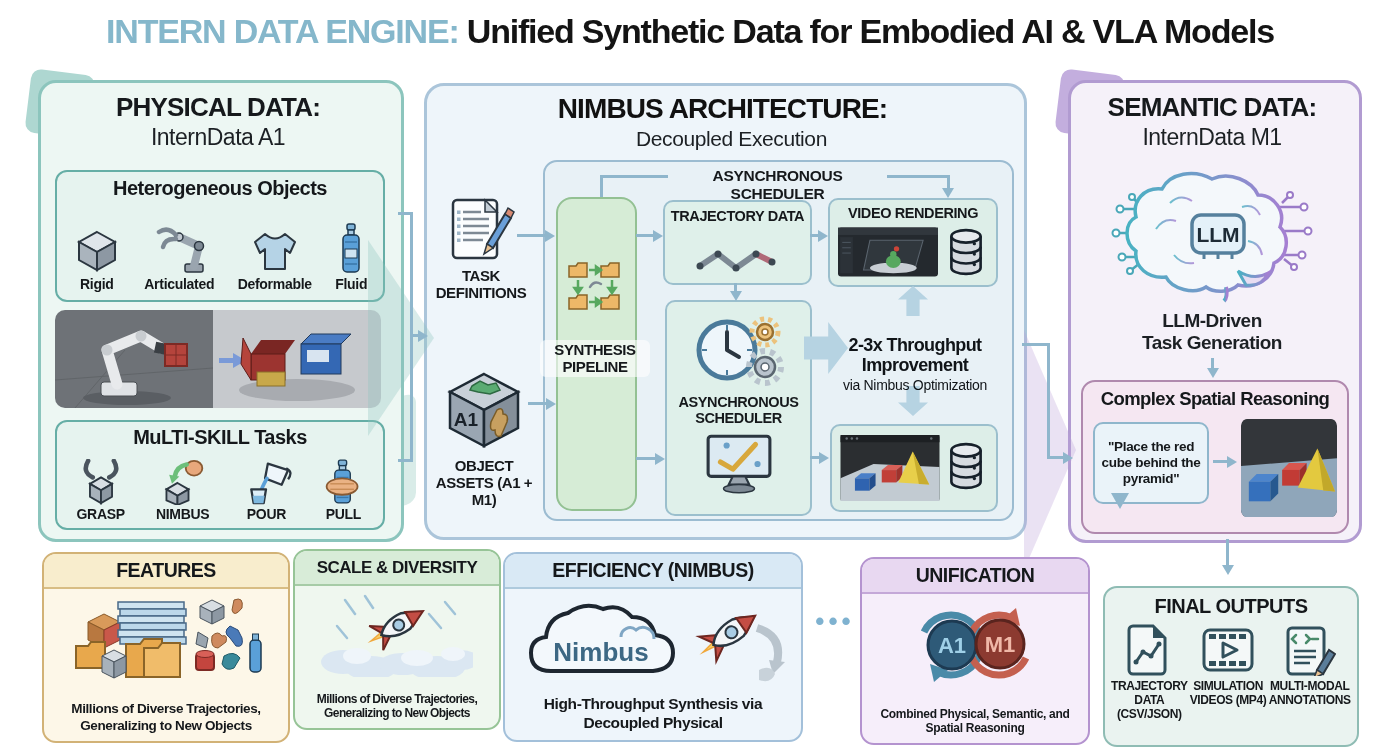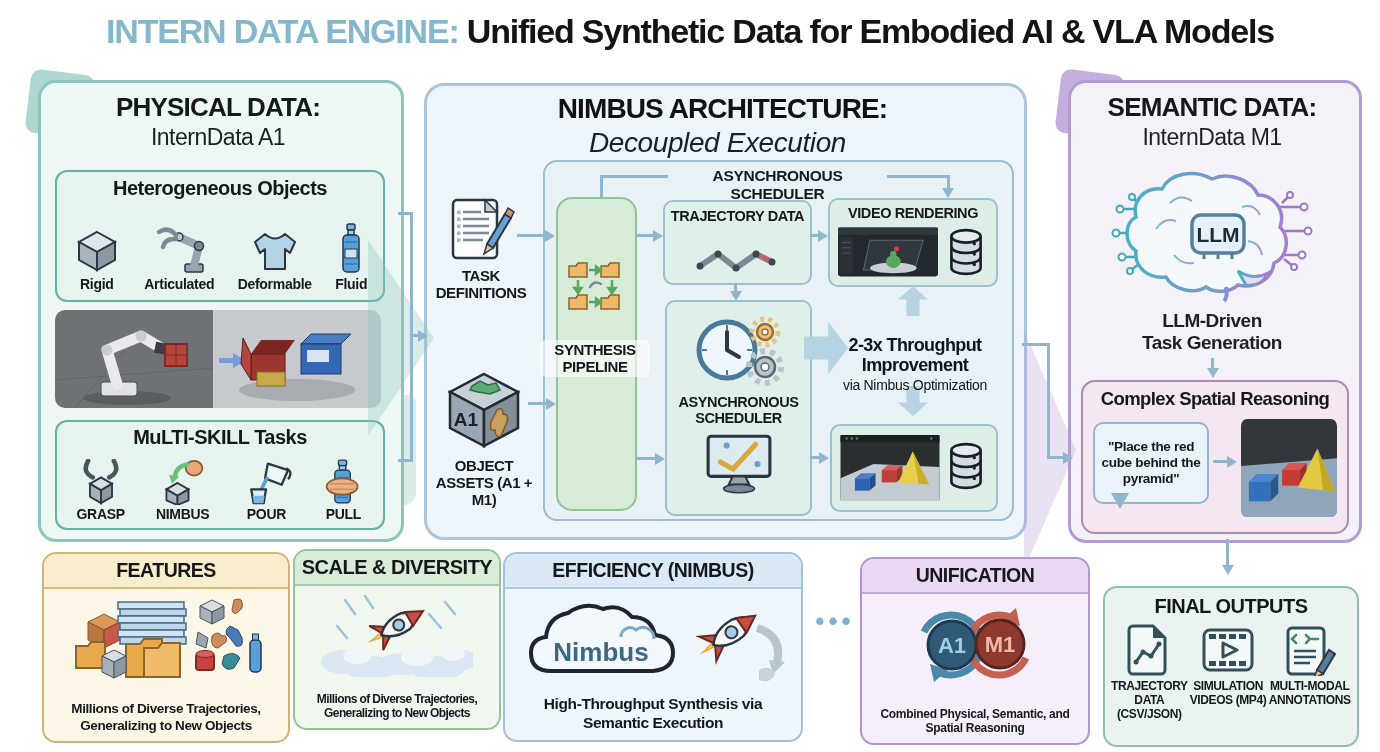--- a/index.html
+++ b/index.html
@@ -207,21 +207,21 @@
           <line x1="8" y1="27" x2="34" y2="27" stroke="#c88a54" stroke-width="1.5"></line>
           <line x1="8" y1="33" x2="34" y2="33" stroke="#c88a54" stroke-width="1.5"></line>
         </svg>
         <div class="icon-label">PULL</div>
       </div>
     </div>
   </div>
 
   <section class="panel panel-nimbus"></section>
   <div class="abs ctr" style="left:424px;top:93px;width:597px;font-size:28px;font-weight:800;letter-spacing:-0.9px;color:#111;">NIMBUS ARCHITECTURE:</div>
-  <div class="abs ctr" style="left:419px;top:127px;width:597px;font-size:28px;font-weight:500;letter-spacing:-0.4px;color:#1c2024;font-style:italic;">Decoupled Execution</div>
+  <div class="abs ctr" style="left:433px;top:127px;width:597px;font-size:21px;font-weight:500;letter-spacing:-0.4px;color:#1c2024;">Decoupled Execution</div>
 
   <svg class="abs" style="left:447px;top:196px;" width="68" height="66" viewBox="0 0 68 66">
     <rect x="6" y="4" width="44" height="58" rx="4" fill="#fbfdfe" stroke="#2b3640" stroke-width="2.5"></rect>
     <polygon points="38,4 50,16 38,16" fill="#c3cdd6" stroke="#2b3640" stroke-width="1.5"></polygon>
     <g stroke="#7d8994" stroke-width="2.5">
       <line x1="16" y1="16" x2="34" y2="16"></line>
         <line x1="16" y1="23" x2="42" y2="23"></line>
       <line x1="16" y1="30" x2="42" y2="30"></line>
         <line x1="16" y1="37" x2="42" y2="37"></line>
       <line x1="16" y1="44" x2="36" y2="44"></line>
@@ -539,21 +539,21 @@
       <rect x="130" y="62" width="18" height="16" rx="3" fill="#c4453e" stroke="#7d2a24" stroke-width="2"></rect>
       <ellipse cx="139" cy="62" rx="9" ry="3.5" fill="#d86058" stroke="#7d2a24"></ellipse>
       <path d="M158,64 q10,-6 16,2 l-6,10 q-8,4 -12,-4 Z" fill="#3a8a9a" stroke="#1d5a66"></path>
       <rect x="184" y="48" width="11" height="32" rx="4" fill="#5aa0d8" stroke="#1d3a52" stroke-width="1.5"></rect>
       <rect x="186.5" y="42" width="6" height="6" fill="#7fb3d8" stroke="#1d3a52"></rect>
     </svg>
     <div class="card-text" style="font-size:13.5px;letter-spacing:-0.4px;">Millions of Diverse Trajectories, Generalizing to New Objects</div>
   </div>
 
   <div class="card card-scale">
-    <div class="card-head" style="font-size:20px;">SCALE &amp; DIVERSITY</div>
+    <div class="card-head" style="font-size:17px;">SCALE &amp; DIVERSITY</div>
     <svg class="abs" style="left:26px;top:40px;" width="152" height="86" viewBox="0 0 152 84">
       <g stroke="#9fc3d8" stroke-width="2.5" stroke-linecap="round">
         <line x1="24" y1="8" x2="34" y2="22"></line>
           <line x1="44" y1="4" x2="52" y2="16"></line>
           <line x1="108" y1="22" x2="120" y2="36"></line>
           <line x1="124" y1="10" x2="134" y2="22"></line>
           <line x1="16" y1="34" x2="26" y2="46"></line>
       </g>
       <g fill="#dbe7f2">
           <ellipse cx="22" cy="70" rx="22" ry="12"></ellipse>
@@ -592,21 +592,21 @@
       <path d="M72,80 q12,-6 16,4 q-4,10 -16,6 Z" fill="#c8d2da"></path>
       <g transform="translate(42,44) rotate(-35)">
         <polygon points="-18,-3 -36,0 -18,3" fill="#f0a83c"></polygon>
         <polygon points="-18,-1.5 -27,0 -18,1.5" fill="#f6d06a"></polygon>
         <polygon points="-12,-7 -26,-15 -17,0 -26,15 -12,7" fill="#c44d44" stroke="#6d2620" stroke-width="2"></polygon>
         <path d="M-19,0 Q-9,-12 11,-10 Q24,-5 28,0 Q24,5 11,10 Q-9,12 -19,0 Z" fill="#f4f6f8" stroke="#2b3640" stroke-width="2.5"></path>
         <polygon points="15,-9 32,0 15,9" fill="#c44d44" stroke="#6d2620" stroke-width="2"></polygon>
         <circle cx="3" cy="0" r="6" fill="#a9cce4" stroke="#2b3640" stroke-width="2"></circle>
       </g>
     </svg>
-    <div class="card-text" style="font-size:15.5px;letter-spacing:-0.4px;">High-Throughput Synthesis via Semantic Execution</div>
+    <div class="card-text" style="font-size:15.5px;letter-spacing:-0.4px;">High-Throughput Synthesis via Decoupled Physical</div>
   </div>
 
   <div class="dots">•••</div>
 
   <div class="card card-uni">
     <div class="card-head">UNIFICATION</div>
     <svg class="abs" style="left:38px;top:40px;" width="150" height="92" viewBox="0 0 150 90">
       <path d="M24,32 A30,30 0 1 1 38,72" fill="none" stroke="#4a8aa8" stroke-width="7"></path>
       <polygon points="30,64 48,70 34,82" fill="#4a8aa8"></polygon>
       <path d="M126,58 A30,30 0 1 1 112,18" fill="none" stroke="#c4604f" stroke-width="7"></path>

